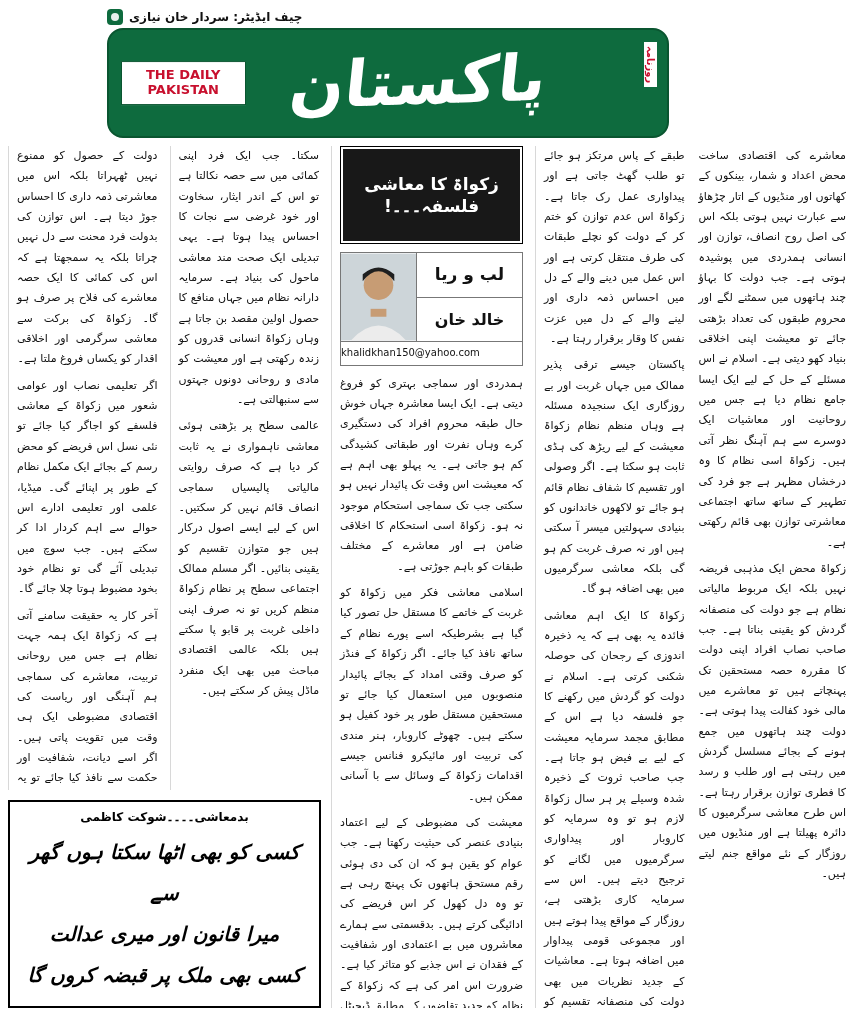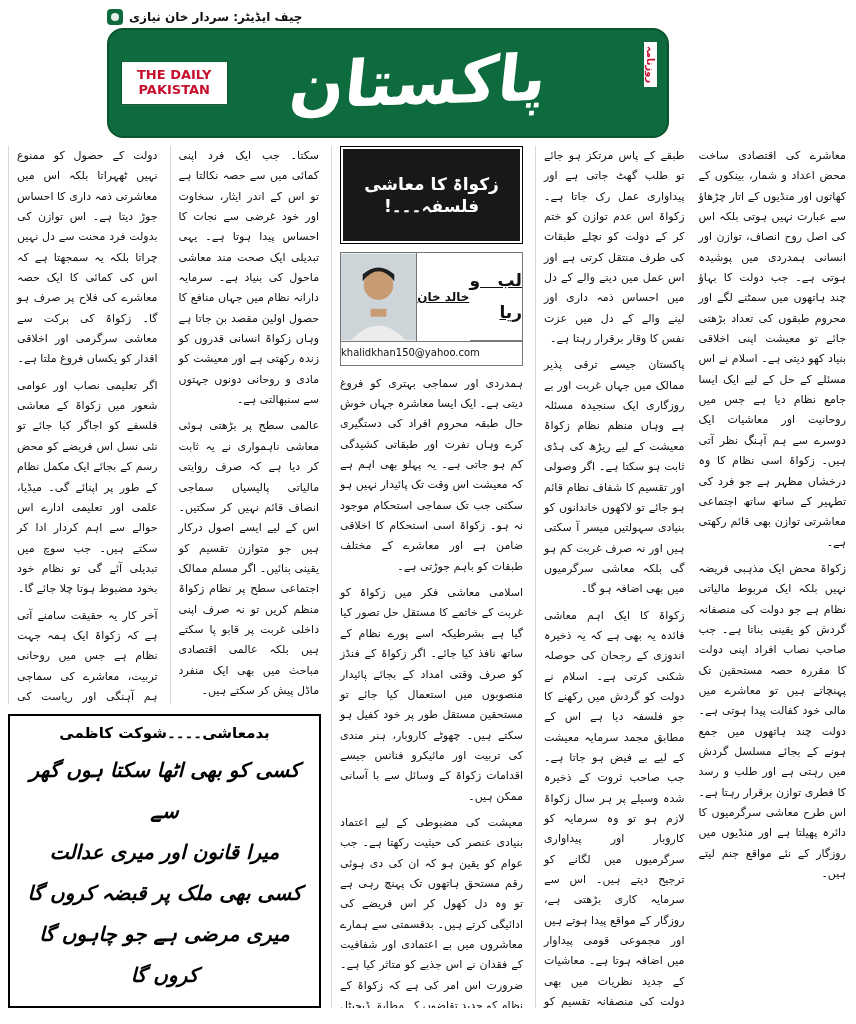--- a/index.html
+++ b/index.html
@@ -25,21 +25,21 @@
     background: #ffffff; opacity: .9;
   }
   .green-box {
     position: relative; width: 562px; height: 110px;
     background: #0e6b3e; border-radius: 16px; overflow: hidden;
     border: 2px solid #0a5530;
   }
   .daily-box {
     position: absolute; left: 12px; top: 50%; transform: translateY(-50%);
     background: #fff; border: 1px solid #0a5530; color: #c8102e;
-    padding: 6px 15px; text-align: center; font-weight: bold;
+    padding: 6px 24px; text-align: center; font-weight: bold;
     font-size: 13px; line-height: 1.15; z-index: 2;
   }
   .calligraphy {
     position: absolute; inset: 0; display: flex; align-items: center;
     justify-content: center; color: #ffffff; font-size: 64px;
     font-weight: bold; transform: skewX(-8deg) rotate(-2deg);
     padding-left: 60px; white-space: nowrap; z-index: 1;
   }
   .roznama {
     position: absolute; right: 10px; top: 12px; background: #fff;
@@ -68,45 +68,45 @@
   .headline-wrap { border: 1px solid #000; padding: 2px; margin-bottom: 8px; }
   .headline {
     background: #181818; color: #fff; text-align: center;
     font-size: 17px; font-weight: bold; padding: 24px 4px; line-height: 1.3;
   }
 
   
   .author-card { border: 1px solid #777; margin-bottom: 8px; background: #fff; }
   .author-main { display: flex; }
   .author-names {
-    flex: 1; display: flex; flex-direction: row; justify-content: stretch; text-decoration: underline;
+    flex: 1; display: flex; flex-direction: column; justify-content: stretch;
   }
   .author-colname {
     flex: 1; display: flex; align-items: center; justify-content: center;
     font-size: 17px; font-weight: bold; border-bottom: 1px solid #777;
   }
   .author-name {
     flex: 1; display: flex; align-items: center; justify-content: center;
-    font-size: 12px; font-weight: bold;
+    font-size: 16px; font-weight: bold;
   }
   .author-photo { width: 76px; height: 88px; border-right: 1px solid #777; flex: 0 0 auto; }
   .author-photo svg { display: block; width: 100%; height: 100%; }
   .author-email {
     border-top: 1px solid #777; font-size: 10px; text-align: left;
     direction: ltr; padding: 2px 0; color: #111;
   }
 
   
   .poetry-box {
     grid-column: 4 / 6; grid-row: 2;
     border: 2px solid #000; padding: 8px 12px 10px; margin-top: 4px;
     overflow: hidden; background: #fff;
   }
   .poetry-heading {
-    text-align: center; font-size: 15px; font-weight: bold;
+    text-align: center; font-size: 12px; font-weight: bold;
     margin-bottom: 8px; color: #000;
   }
   .poetry-lines div {
     font-size: 20px; font-weight: bold; line-height: 2.05;
     text-align: center; color: #000; font-style: italic;
   }
 </style>
 </head>
 <body>
 
@@ -179,18 +179,17 @@
         <p>اگر تعلیمی نصاب اور عوامی شعور میں زکواۃ کے معاشی فلسفے کو اجاگر کیا جائے تو نئی نسل اس فریضے کو محض رسم کے بجائے ایک مکمل نظام کے طور پر اپنائے گی۔ میڈیا، علمی اور تعلیمی ادارے اس حوالے سے اہم کردار ادا کر سکتے ہیں۔ جب سوچ میں تبدیلی آئے گی تو نظام خود بخود مضبوط ہوتا چلا جائے گا۔</p>
         <p>آخر کار یہ حقیقت سامنے آتی ہے کہ زکواۃ ایک ہمہ جہت نظام ہے جس میں روحانی تربیت، معاشرے کی سماجی ہم آہنگی اور ریاست کی اقتصادی مضبوطی ایک ہی وقت میں تقویت پاتی ہیں۔ اگر اسے دیانت، شفافیت اور حکمت سے نافذ کیا جائے تو یہ نظام دولت کو چند ہاتھوں کی قید سے نکال سکتا ہے۔ وہ معاشی بصیرت جس کی آج کی دنیا کو شدید ضرورت ہے، زکواۃ کے روشن پہلوؤں میں موجود ہے اور یہی اس کی صلاحیت کا راز ہے۔</p>
       </div>
 
     <div class="poetry-box">
       <div class="poetry-heading">بدمعاشی۔۔۔۔شوکت کاظمی</div>
       <div class="poetry-lines">
           <div>کسی کو بھی اٹھا سکتا ہوں گھر سے</div>
           <div>میرا قانون اور میری عدالت</div>
           <div>کسی بھی ملک پر قبضہ کروں گا</div>
-          <div>میری مرضی ہے جو چاہوں گا کروں گا</div>
         </div>
     </div>
 
   </main>
 </div>
 
 </body></html>

